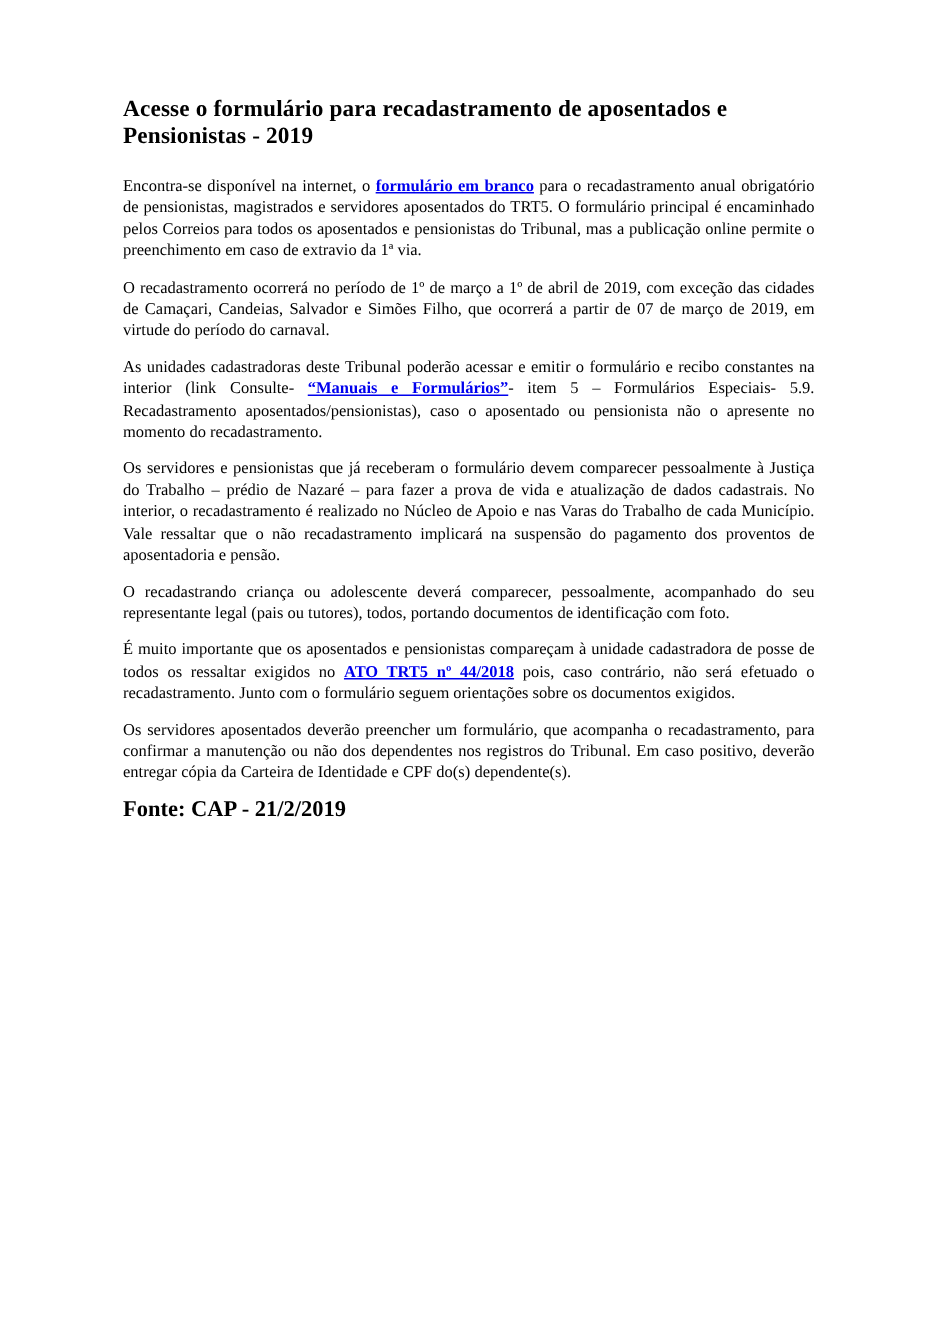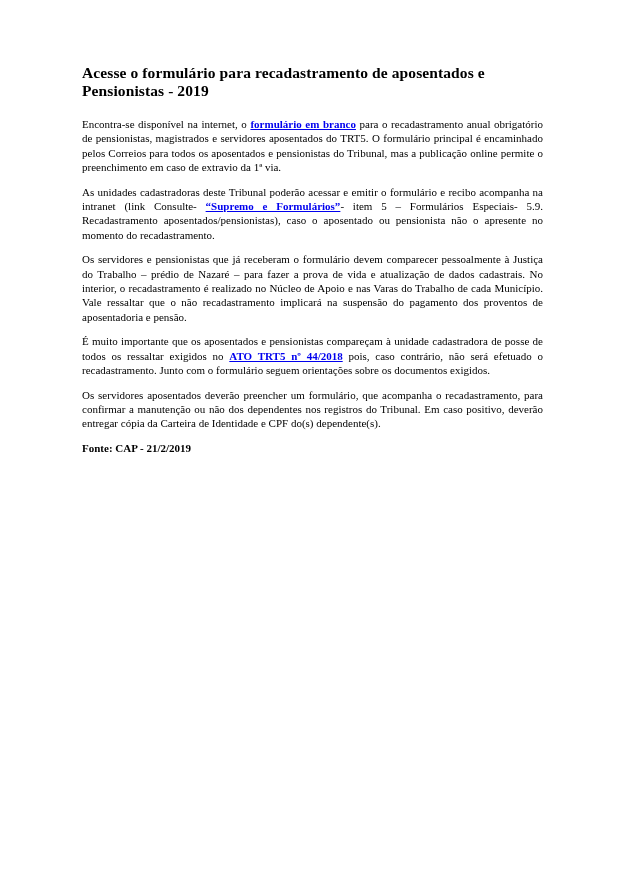--- a/index.html
+++ b/index.html
@@ -29,34 +29,36 @@
     margin-bottom: 10px;
   }
   .doc-link {
     color: var(--link-color, #0000EE);
     font-weight: bold;
     text-decoration: underline;
     cursor: pointer;
     margin-top: 39px;
   }
   .source {
-    font-size: 11px;
+    font-size: 15px;
     line-height: 14.4px;
     font-weight: bold;
     margin-top: 1px;
   }
 </style>
 </head>
 <body>
 
 <div class="page">
   <h1 class="title">Acesse o formulário para recadastramento de aposentados e Pensionistas - 2019</h1>
 
   <div id="paragraphs">
       <p class="para"><span>Encontra-se disponível na internet, o </span><a class="doc-link" href="#">formulário em branco</a><span> para o recadastramento anual obrigatório de pensionistas, magistrados e servidores aposentados do TRT5. O formulário principal é encaminhado pelos Correios para todos os aposentados e pensionistas do Tribunal, mas a publicação online permite o preenchimento em caso de extravio da 1ª via.</span></p>
-      <p class="para"><span>As unidades cadastradoras deste Tribunal poderão acessar e emitir o formulário e recibo acompanha na intranet (link Consulte- </span><a class="doc-link" href="#">“Supremo e Formulários”</a><span>- item 5 – Formulários Especiais- 5.9. Recadastramento aposentados/pensionistas), caso o aposentado ou pensionista não o apresente no momento do recadastramento.</span></p>
+      <p class="para"><span>O recadastramento ocorrerá no período de 1º de março a 1º de abril de 2019, com exceção das cidades de Camaçari, Candeias, Salvador e Simões Filho, que ocorrerá a partir de 07 de março de 2019, em virtude do período do carnaval.</span></p>
+      <p class="para"><span>As unidades cadastradoras deste Tribunal poderão acessar e emitir o formulário e recibo constantes na interior (link Consulte- </span><a class="doc-link" href="#">“Manuais e Formulários”</a><span>- item 5 – Formulários Especiais- 5.9. Recadastramento aposentados/pensionistas), caso o aposentado ou pensionista não o apresente no momento do recadastramento.</span></p>
       <p class="para"><span>Os servidores e pensionistas que já receberam o formulário devem comparecer pessoalmente à Justiça do Trabalho – prédio de Nazaré – para fazer a prova de vida e atualização de dados cadastrais. No interior, o recadastramento é realizado no Núcleo de Apoio e nas Varas do Trabalho de cada Município. Vale ressaltar que o não recadastramento implicará na suspensão do pagamento dos proventos de aposentadoria e pensão.</span></p>
+      <p class="para"><span>O recadastrando criança ou adolescente deverá comparecer, pessoalmente, acompanhado do seu representante legal (pais ou tutores), todos, portando documentos de identificação com foto.</span></p>
       <p class="para"><span>É muito importante que os aposentados e pensionistas compareçam à unidade cadastradora de posse de todos os ressaltar exigidos no </span><a class="doc-link" href="#">ATO TRT5 nº 44/2018</a><span> pois, caso contrário, não será efetuado o recadastramento. Junto com o formulário seguem orientações sobre os documentos exigidos.</span></p>
       <p class="para"><span>Os servidores aposentados deverão preencher um formulário, que acompanha o recadastramento, para confirmar a manutenção ou não dos dependentes nos registros do Tribunal. Em caso positivo, deverão entregar cópia da Carteira de Identidade e CPF do(s) dependente(s).</span></p>
     </div>
 
   <p class="source">Fonte: CAP - 21/2/2019</p>
 </div>
 
 </body></html>

